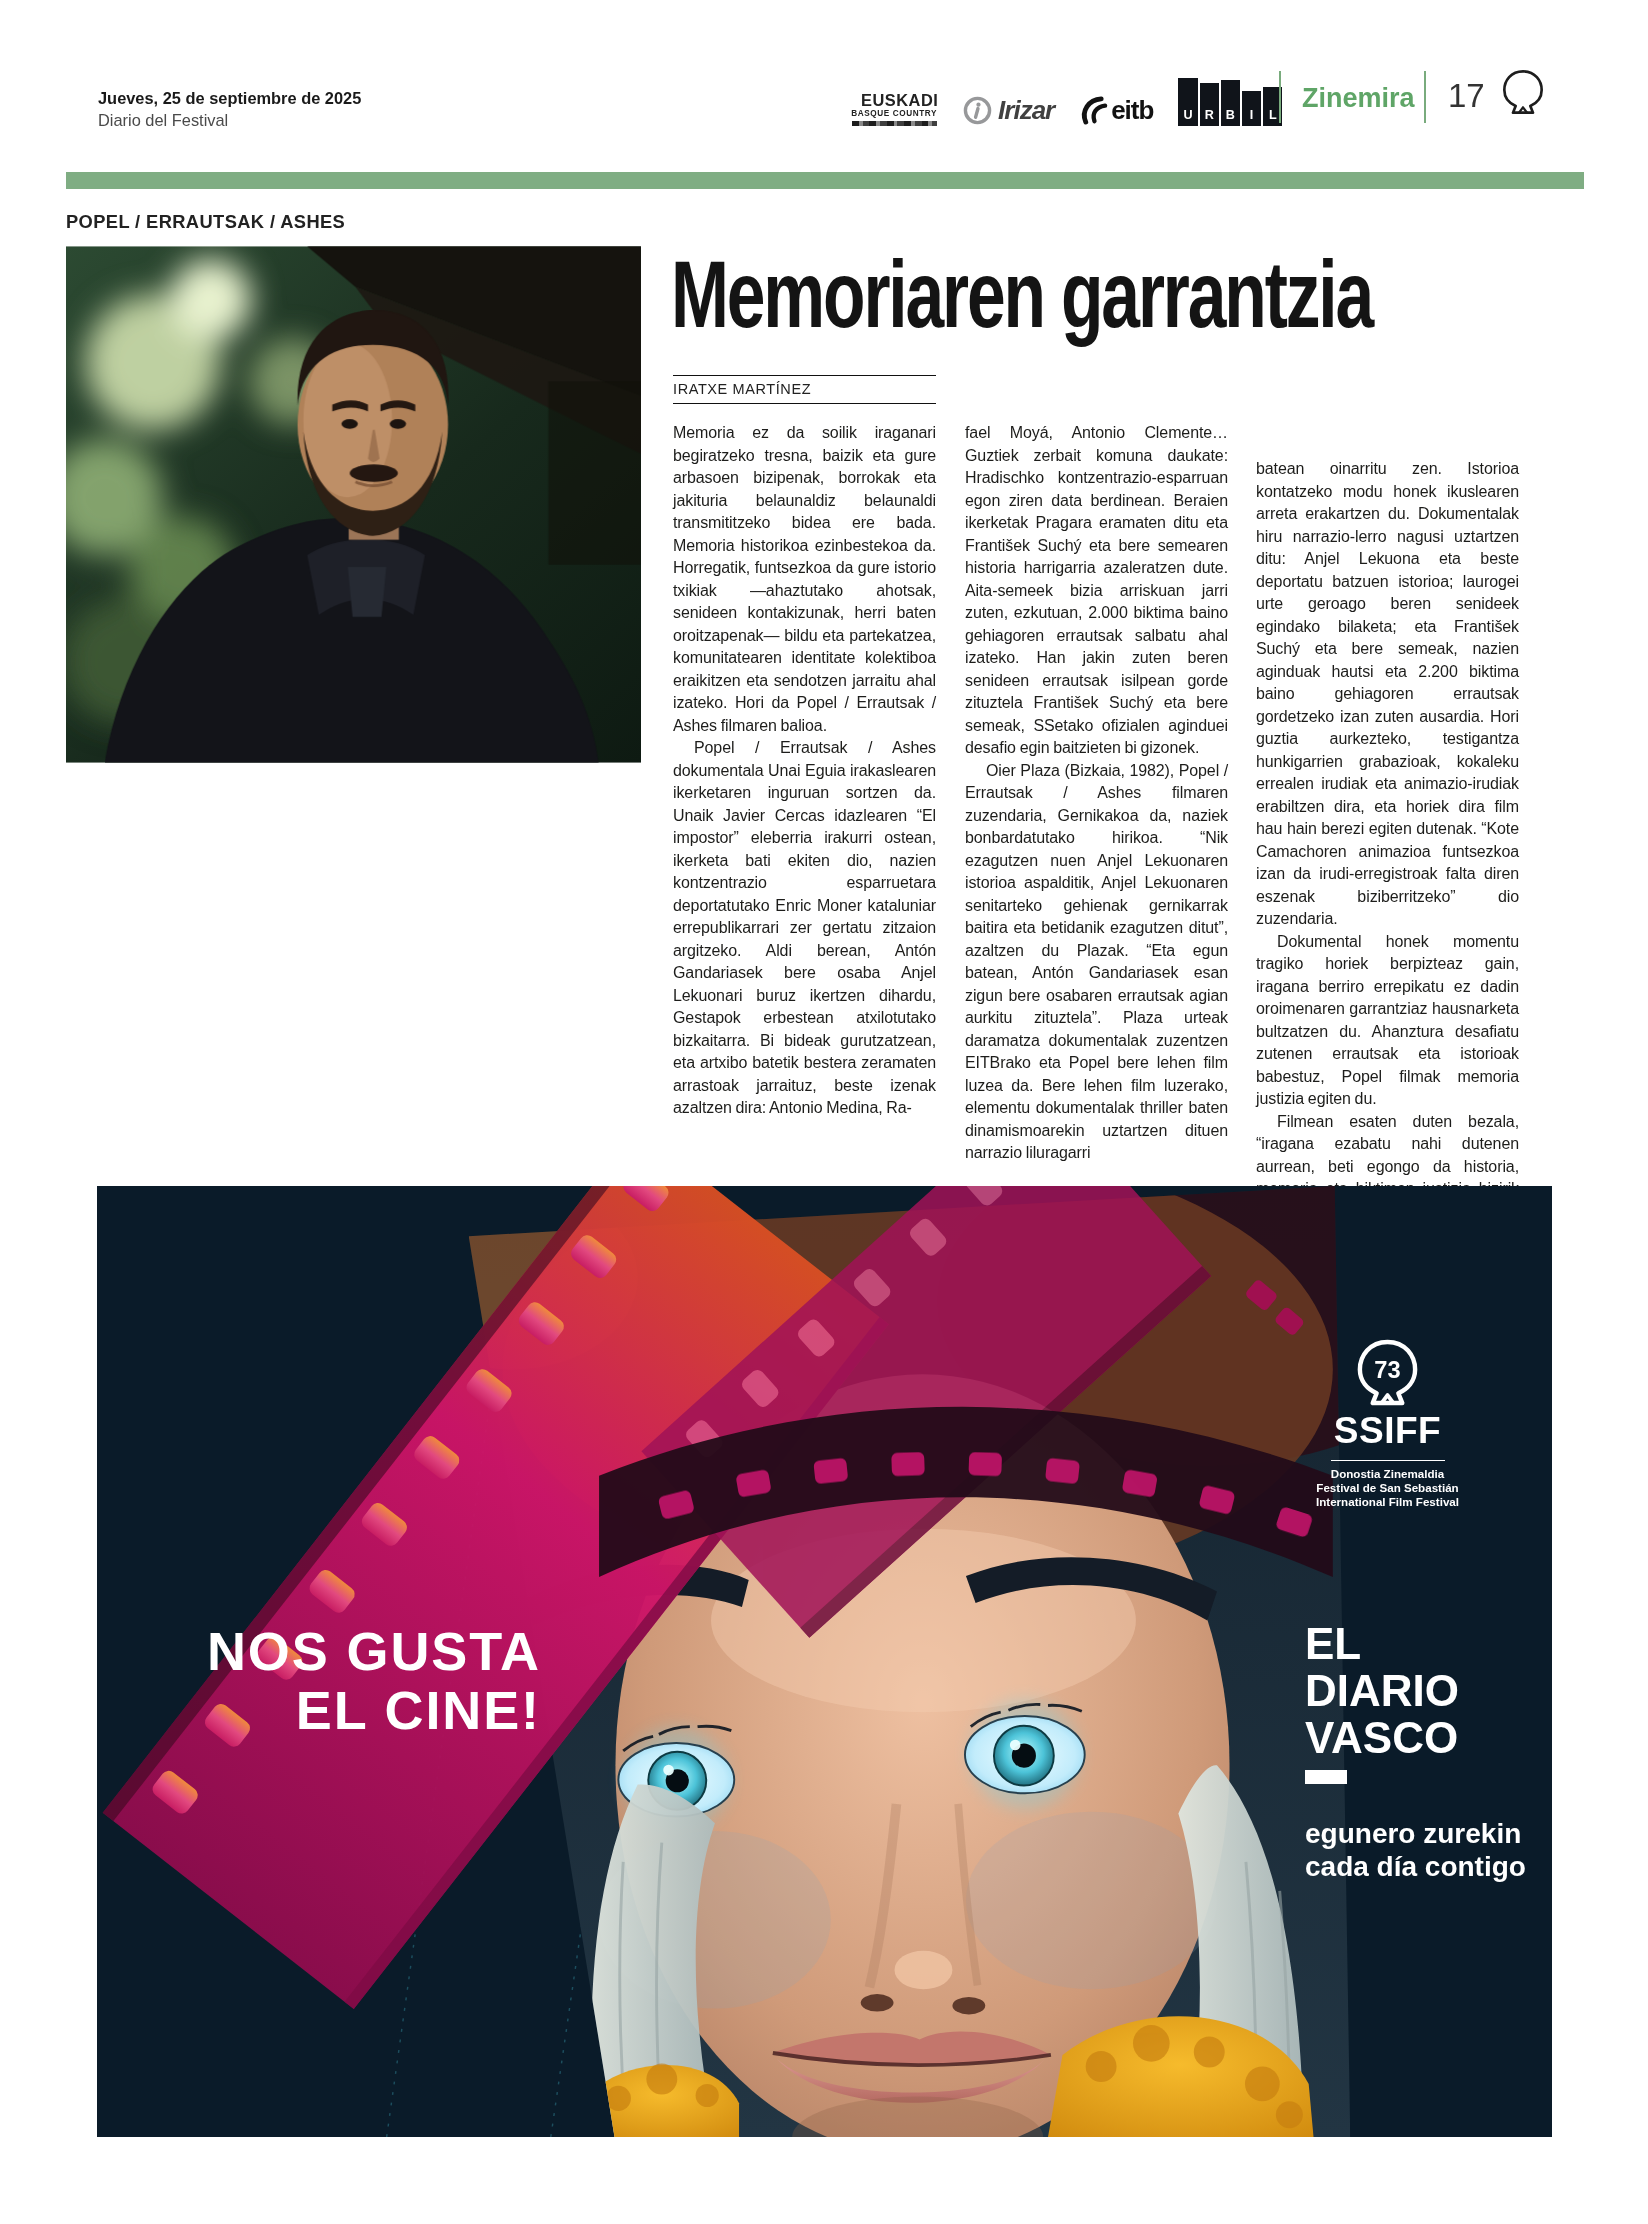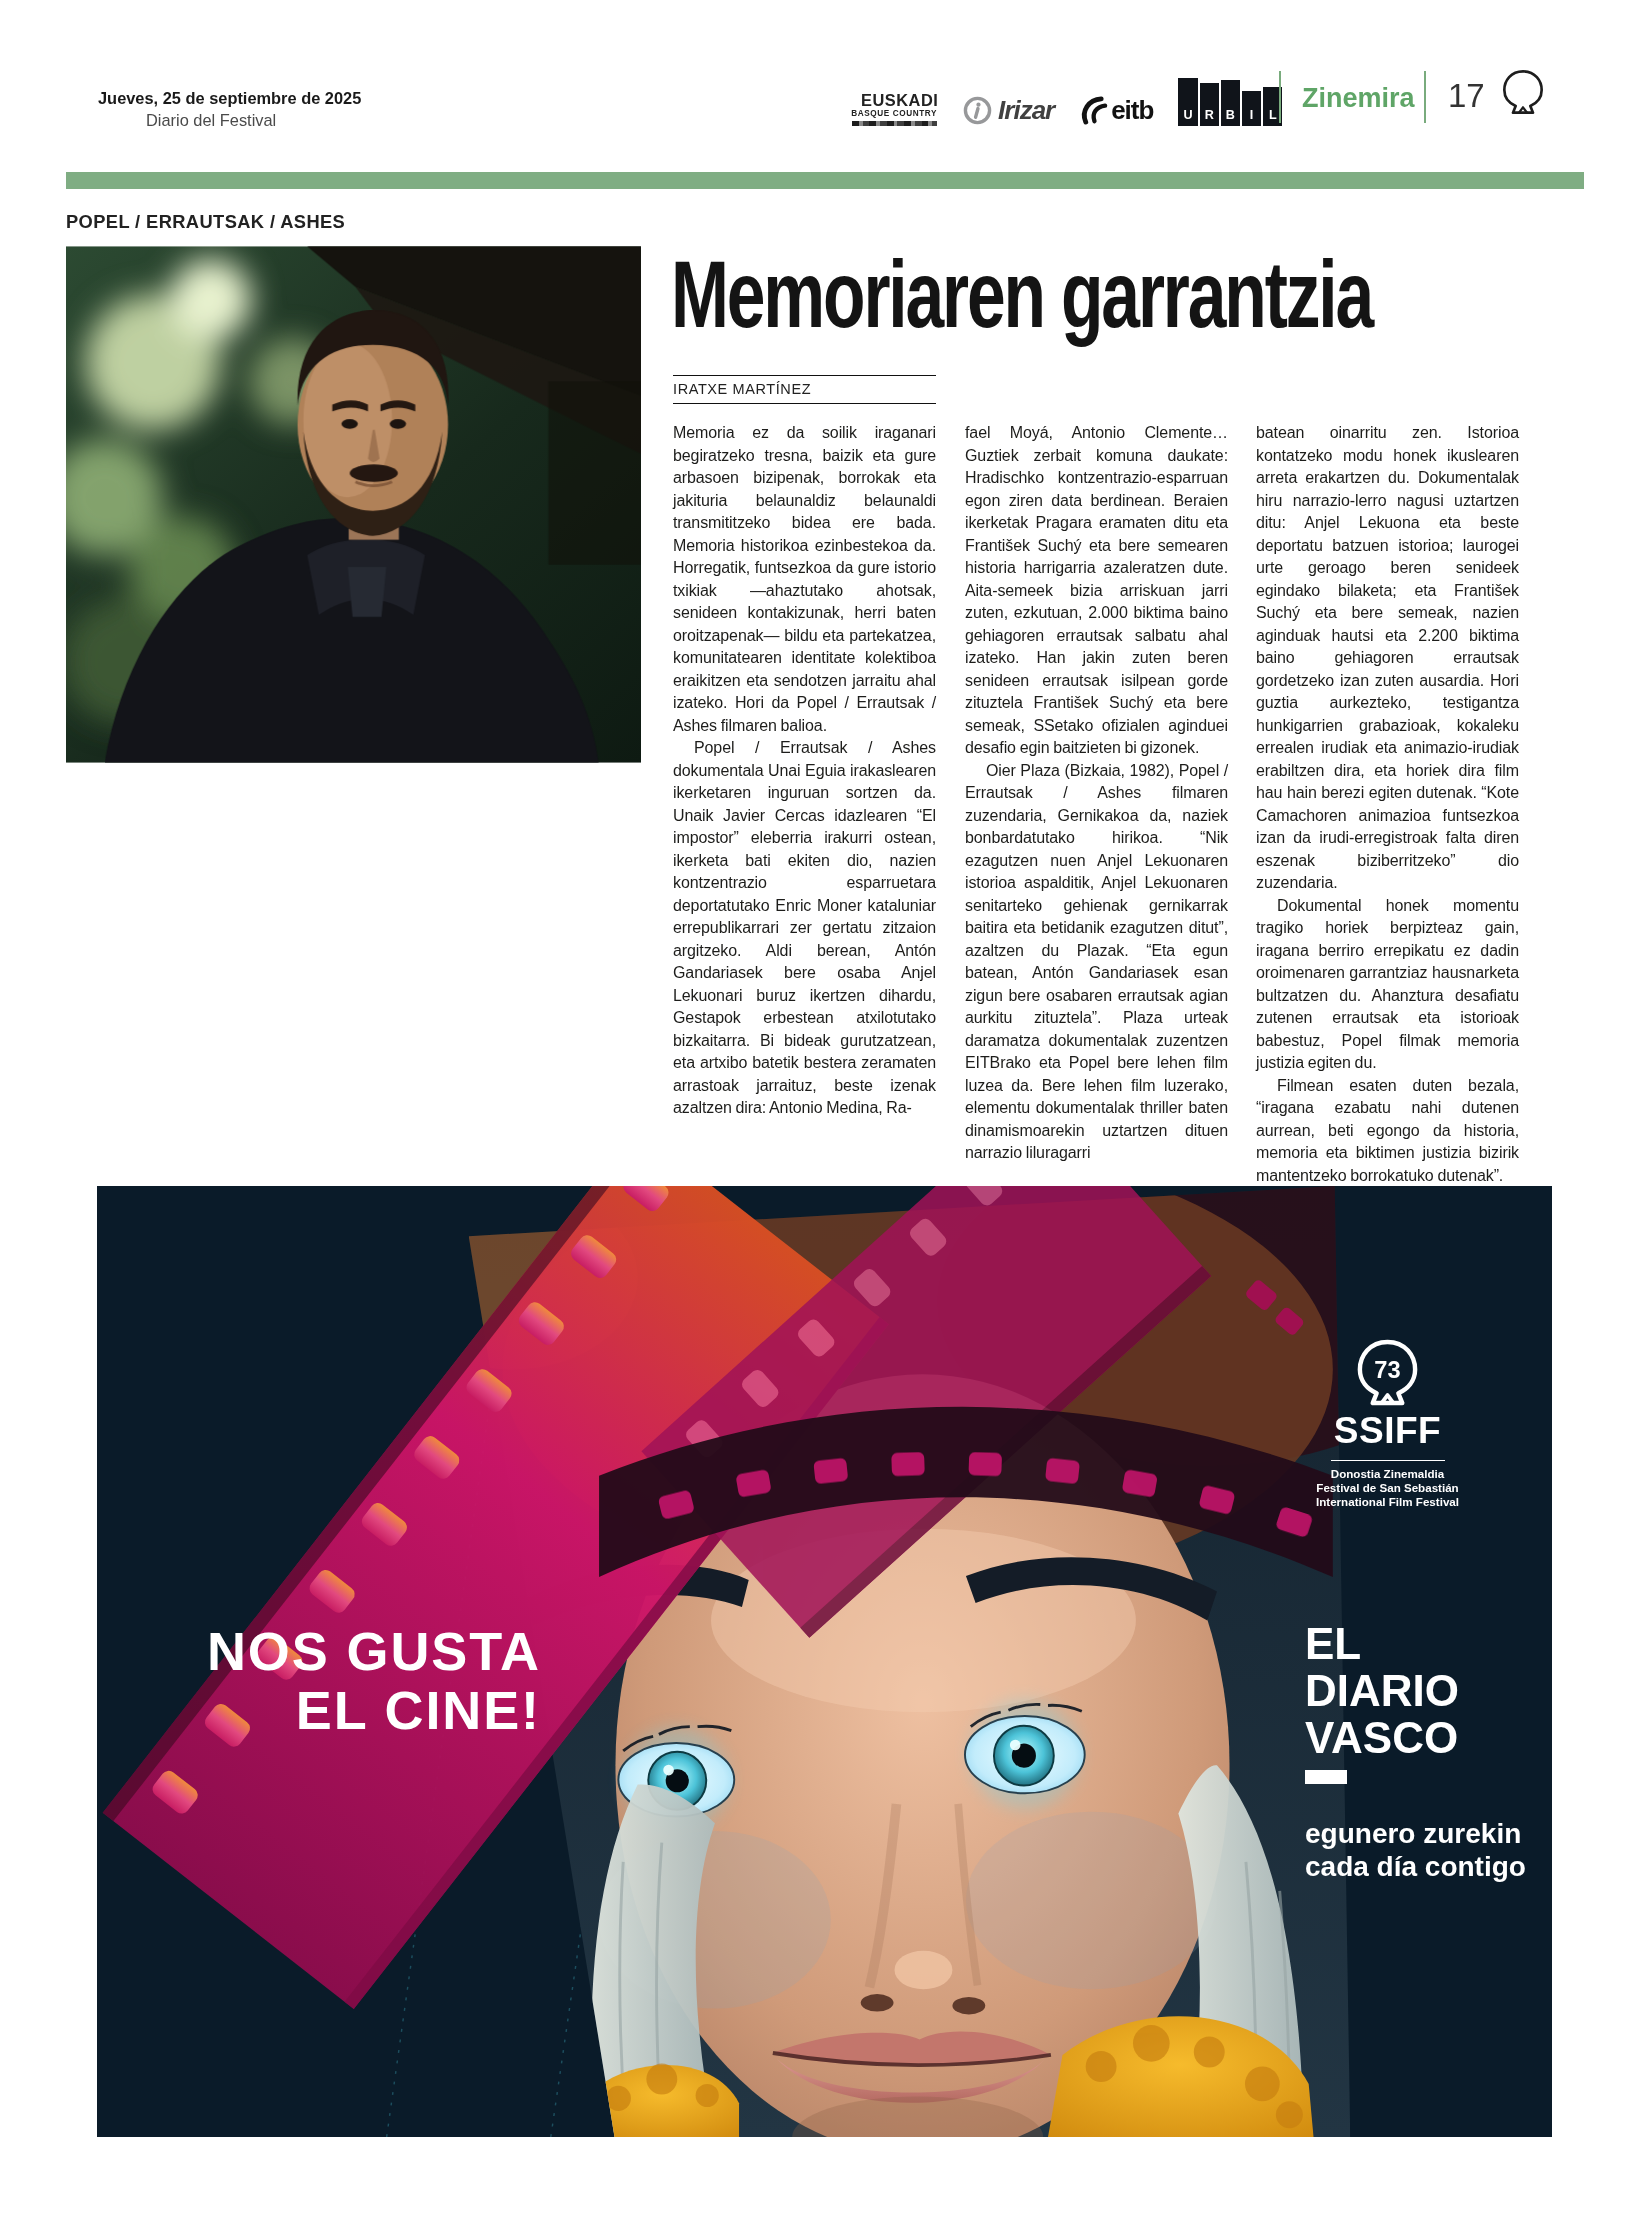--- a/index.html
+++ b/index.html
@@ -2,21 +2,21 @@
 <html><head>
 <meta charset="utf-8">
 <style>
   html,body{margin:0;padding:0;background:#ffffff;}
   .page{position:relative;width:1648px;height:2225px;background:#fff;overflow:hidden;
         font-family:"Liberation Sans",sans-serif;color:#1c1c1a;}
   .abs{position:absolute;}
 
   
   .date-line{font-size:16.4px;font-weight:bold;color:#1a1a1a;letter-spacing:0;}
-  .edition-line{font-size:16.4px;color:#4a4a4a;margin-top:2.9px;margin-left:48px;}
+  .edition-line{font-size:16.4px;color:#4a4a4a;margin-top:2.9px;}
   .mast-logos{position:absolute;left:850px;top:58px;height:68px;display:flex;align-items:flex-end;gap:25px;}
   .euskadi{display:flex;flex-direction:column;align-items:center;line-height:1;}
   .euskadi .l1{font-size:16.4px;font-weight:bold;color:#222;letter-spacing:0.5px;margin-left:11px;}
   .euskadi .l2{font-size:8.2px;font-weight:bold;color:#222;letter-spacing:0.6px;margin-top:1.9px;}
   .euskadi .flagbar{width:85px;height:4.8px;margin-top:2.9px;
      background:repeating-linear-gradient(90deg,#1d1d1d 0 6.8px,#8a8a8a 6.8px 10.6px,#3f3f3f 10.6px 17.4px);}
   .irizar{display:flex;align-items:center;gap:5.8px;color:#404040;}
   .irizar .word{font-size:26px;font-weight:bold;font-style:italic;letter-spacing:-1px;}
   .eitb{display:flex;align-items:flex-end;gap:2.9px;}
   .eitb .word{font-size:26px;font-weight:bold;color:#121212;letter-spacing:-1px;}
@@ -155,21 +155,21 @@
   </div>
 
   <div class="col" style="left:673px;">
       <p class="para">Memoria ez da soilik iraganari begiratzeko tresna, baizik eta gure arbasoen bizipenak, borrokak eta jakituria belaunaldiz belaunaldi transmititzeko bidea ere bada. Memoria historikoa ezinbestekoa da. Horregatik, funtsezkoa da gure istorio txikiak —ahaztutako ahotsak, senideen kontakizunak, herri baten oroitzapenak— bildu eta partekatzea, komunitatearen identitate kolektiboa eraikitzen eta sendotzen jarraitu ahal izateko. Hori da Popel / Errautsak / Ashes filmaren balioa.</p>
       <p class="para indent">Popel / Errautsak / Ashes dokumentala Unai Eguia irakaslearen ikerketaren inguruan sortzen da. Unaik Javier Cercas idazlearen “El impostor” eleberria irakurri ostean, ikerketa bati ekiten dio, nazien kontzentrazio esparruetara deportatutako Enric Moner kataluniar errepublikarrari zer gertatu zitzaion argitzeko. Aldi berean, Antón Gandariasek bere osaba Anjel Lekuonari buruz ikertzen dihardu, Gestapok erbestean atxilotutako bizkaitarra. Bi bideak gurutzatzean, eta artxibo batetik bestera zeramaten arrastoak jarraituz, beste izenak azaltzen dira: Antonio Medina, Ra-</p>
     </div>
   <div class="col" style="left:965px;">
       <p class="para">fael Moyá, Antonio Clemente… Guztiek zerbait komuna daukate: Hradischko kontzentrazio-esparruan egon ziren data berdinean. Beraien ikerketak Pragara eramaten ditu eta František Suchý eta bere semearen historia harrigarria azaleratzen dute. Aita-semeek bizia arriskuan jarri zuten, ezkutuan, 2.000 biktima baino gehiagoren errautsak salbatu ahal izateko. Han jakin zuten beren senideen errautsak isilpean gorde zituztela František Suchý eta bere semeak, SSetako ofizialen aginduei desafio egin baitzieten bi gizonek.</p>
       <p class="para indent">Oier Plaza (Bizkaia, 1982), Popel / Errautsak / Ashes filmaren zuzendaria, Gernikakoa da, naziek bonbardatutako hirikoa. “Nik ezagutzen nuen Anjel Lekuonaren istorioa aspalditik, Anjel Lekuonaren senitarteko gehienak gernikarrak baitira eta betidanik ezagutzen ditut”, azaltzen du Plazak. “Eta egun batean, Antón Gandariasek esan zigun bere osabaren errautsak agian aurkitu zituztela”. Plaza urteak daramatza dokumentalak zuzentzen EITBrako eta Popel bere lehen film luzea da. Bere lehen film luzerako, elementu dokumentalak thriller baten dinamismoarekin uztartzen dituen narrazio liluragarri</p>
     </div>
-  <div class="col" style="left:1256px;">
+  <div class="col" style="left:1256px;margin-top:36px;">
       <p class="para">batean oinarritu zen. Istorioa kontatzeko modu honek ikuslearen arreta erakartzen du. Dokumentalak hiru narrazio-lerro nagusi uztartzen ditu: Anjel Lekuona eta beste deportatu batzuen istorioa; laurogei urte geroago beren senideek egindako bilaketa; eta František Suchý eta bere semeak, nazien aginduak hautsi eta 2.200 biktima baino gehiagoren errautsak gordetzeko izan zuten ausardia. Hori guztia aurkezteko, testigantza hunkigarrien grabazioak, kokaleku errealen irudiak eta animazio-irudiak erabiltzen dira, eta horiek dira film hau hain berezi egiten dutenak. “Kote Camachoren animazioa funtsezkoa izan da irudi-erregistroak falta diren eszenak biziberritzeko” dio zuzendaria.</p>
       <p class="para indent">Dokumental honek momentu tragiko horiek berpizteaz gain, iragana berriro errepikatu ez dadin oroimenaren garrantziaz hausnarketa bultzatzen du. Ahanztura desafiatu zutenen errautsak eta istorioak babestuz, Popel filmak memoria justizia egiten du.</p>
       <p class="para indent">Filmean esaten duten bezala, “iragana ezabatu nahi dutenen aurrean, beti egongo da historia, memoria eta biktimen justizia bizirik mantentzeko borrokatuko dutenak”.</p>
     </div>
 
   <svg class="ad-svg" width="1455" height="951" viewBox="0 0 1507 985">
     <defs>
       <linearGradient id="gMag" x1="0" y1="0" x2="0" y2="1">
         <stop offset="0" stop-color="#d94f23"></stop>
           <stop offset=".4" stop-color="#cf1468"></stop>

